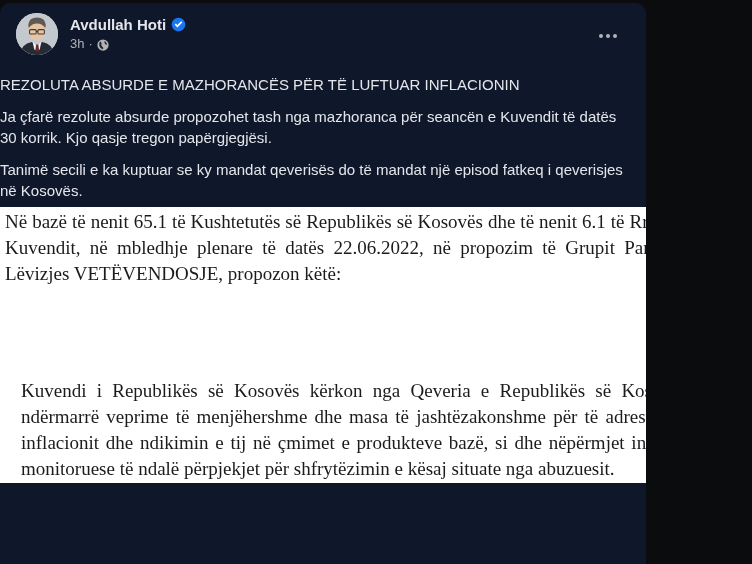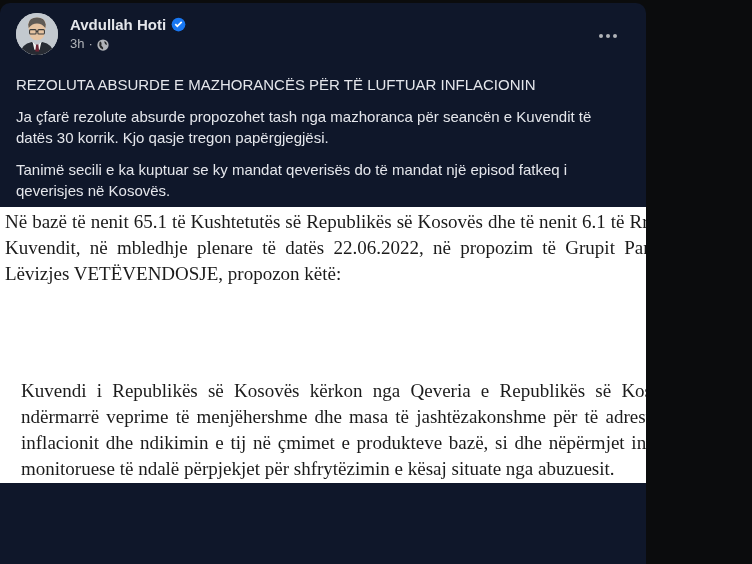--- a/index.html
+++ b/index.html
@@ -61,21 +61,21 @@
     gap:3px;
     border-radius:6px;
     cursor:pointer;
   }
   .more-btn .dot {
     width:4px; height:4px; border-radius:50%;
     background:#b0b3b8;
   }
   
   .post-text {
-    padding:19px 16px 0 16px;
+    padding:19px 16px 0 0;
     color:#e4e6eb;
     font-size:15px;
     line-height:21px;
   }
   .post-text p { margin:0 0 11px 0; }
   .post-text p:last-child { margin-bottom:6px; }
   
   .attachment {
     position:relative;
     width:746px; height:276px;

